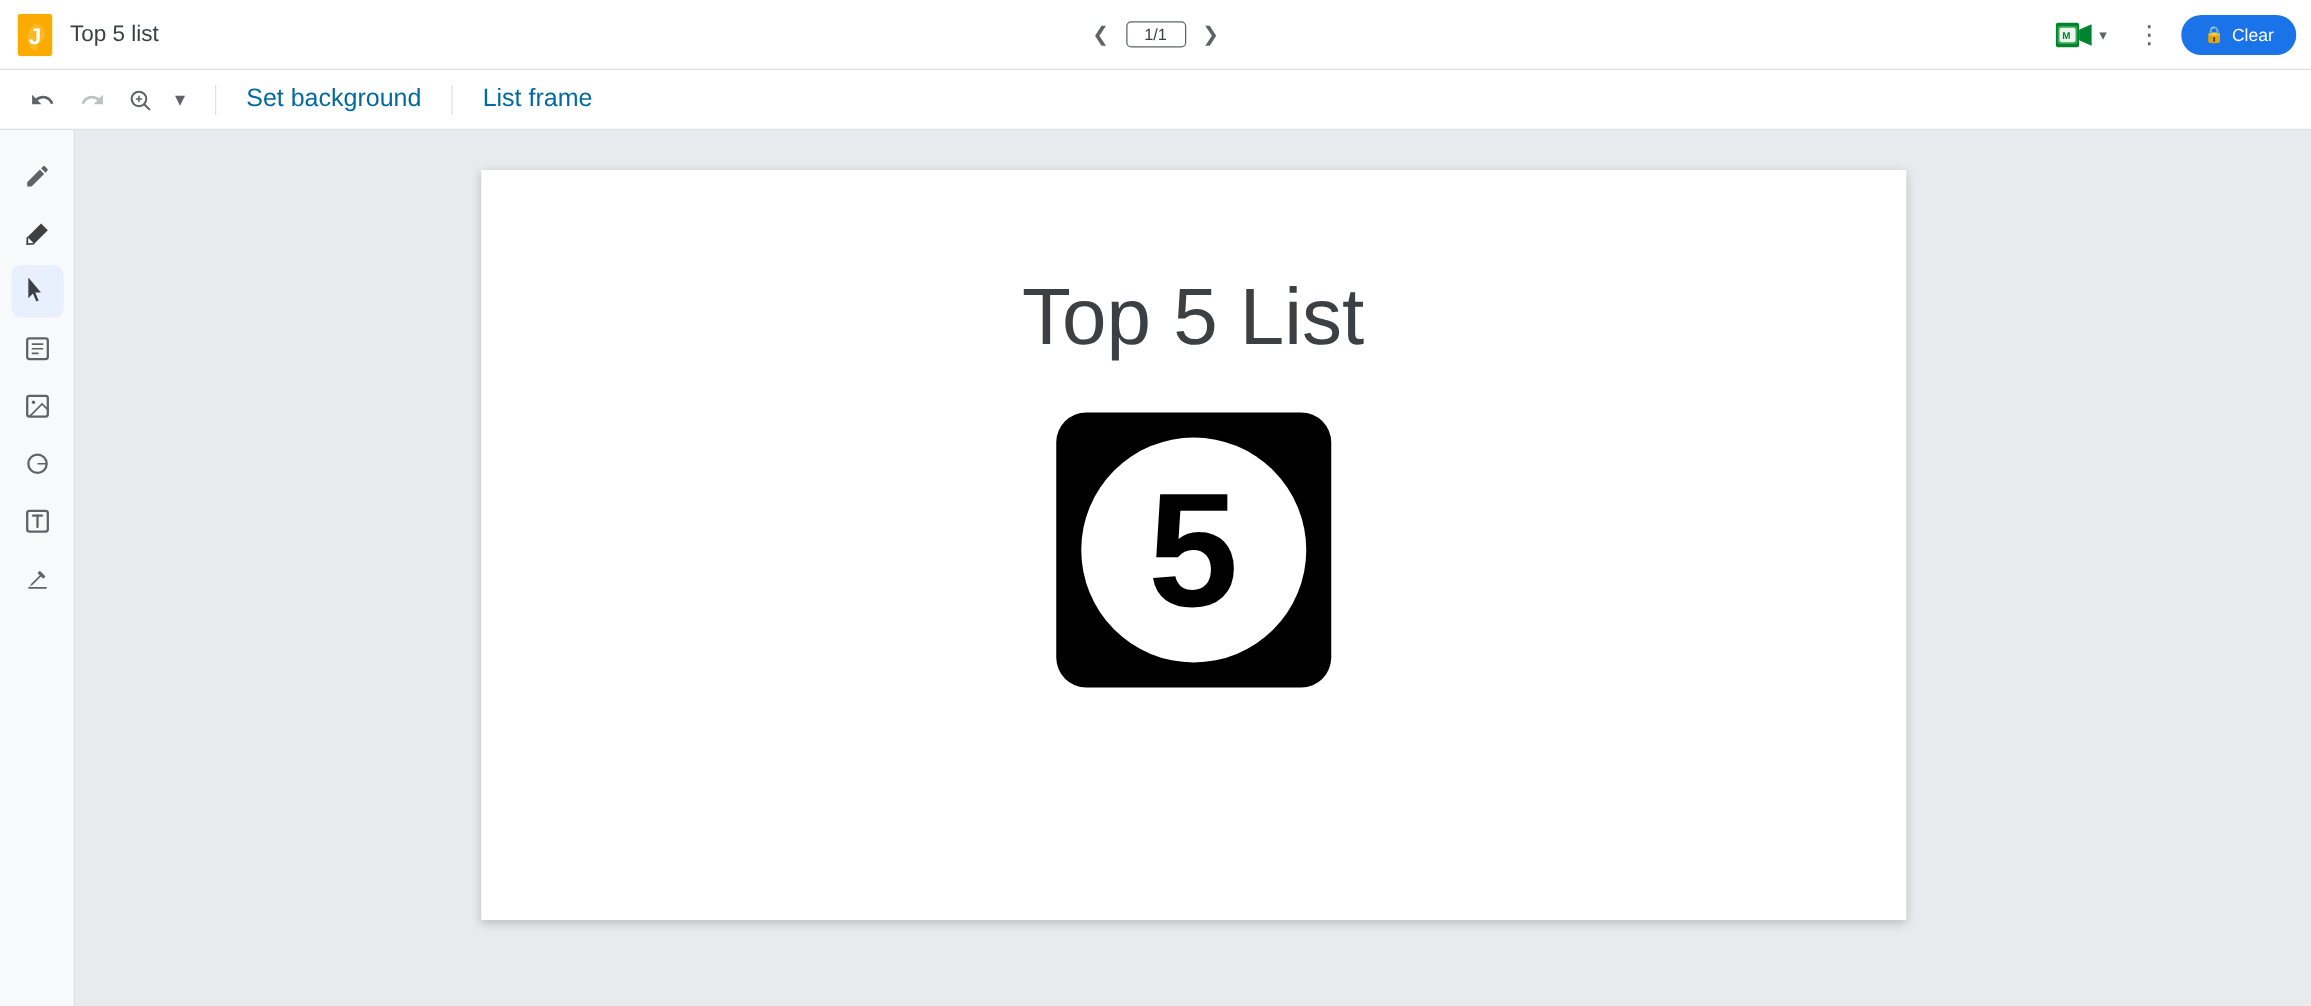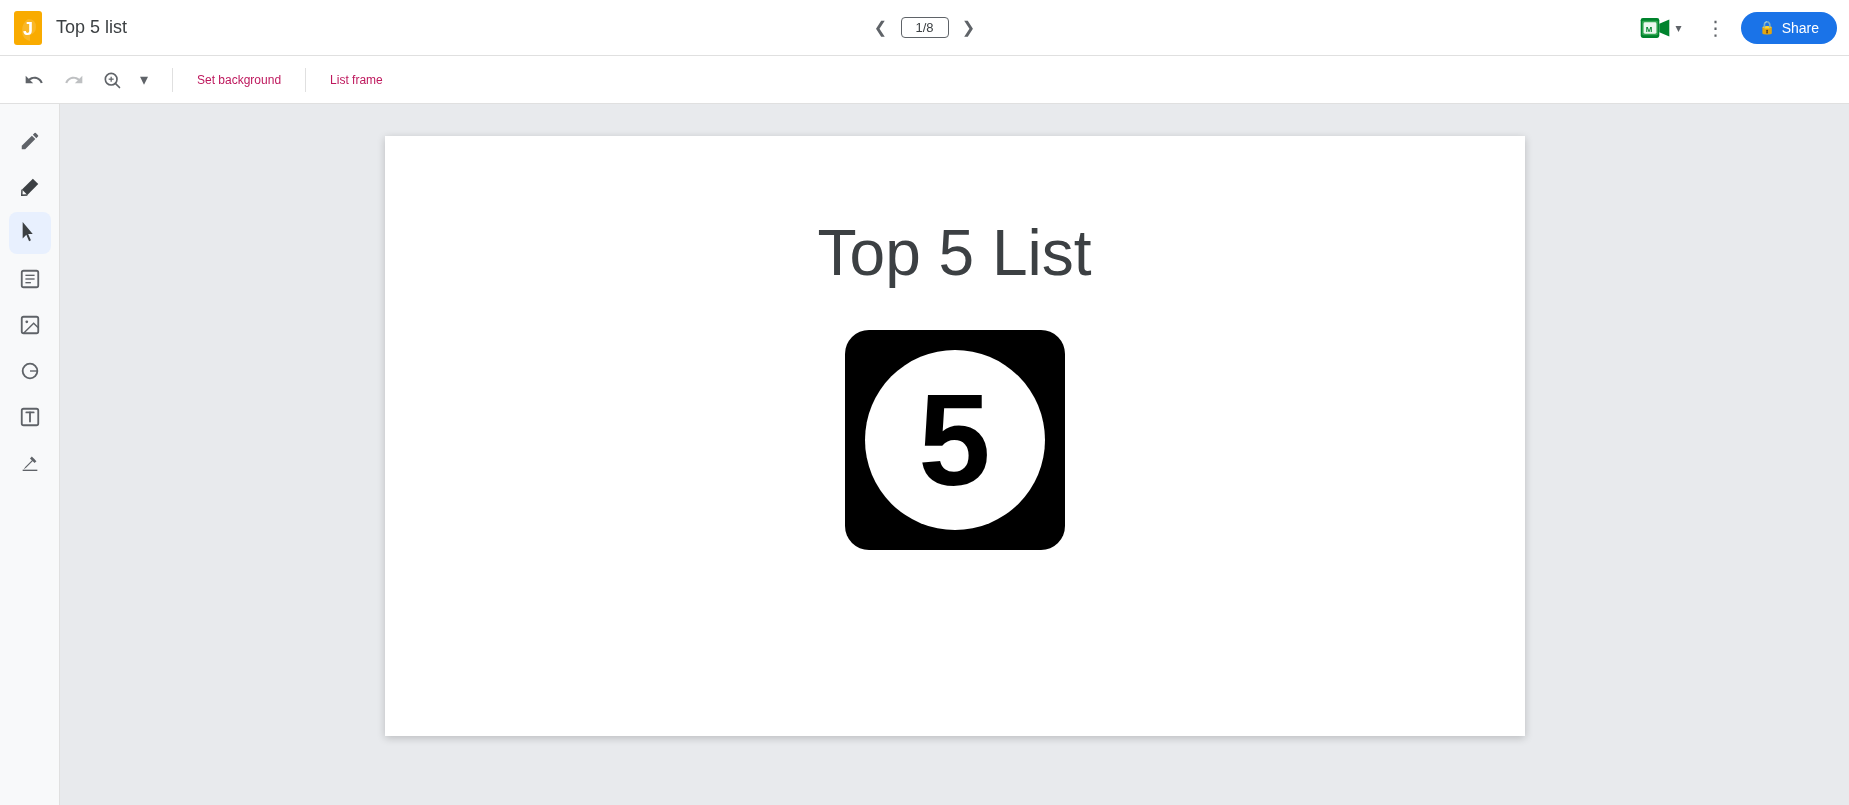--- a/index.html
+++ b/index.html
@@ -158,22 +158,22 @@
       height: 24px;
       background: #e0e0e0;
       margin: 0 8px;
     }
     .toolbar-text-btn {
       background: none;
       border: none;
       cursor: pointer;
       padding: 6px 12px;
       border-radius: 4px;
-      font-size: 12px;
-      color: #be185d;
+      font-size: 20px;
+      color: #0369a1;
     }
 
     
     .main {
       display: flex;
       flex: 1;
       overflow: hidden;
     }
 
     
@@ -282,39 +282,39 @@
     <svg class="logo-icon" viewBox="0 0 28 34" fill="none" xmlns="http://www.w3.org/2000/svg">
       <rect width="28" height="34" rx="3" fill="#F9AB00"></rect>
       <path d="M14 8 Q22 8 22 16 Q22 22 16 24 L16 30 Q8 28 8 20 Q8 12 14 8Z" fill="#fff" opacity="0.15"></path>
       <text x="9" y="24" font-size="18" font-weight="bold" fill="white" font-family="Arial">J</text>
     </svg>
   </div>
   <span class="header-title">Top 5 list</span>
 
   <div class="header-center">
     <button class="nav-btn">❮</button>
-    <button class="page-indicator">1/8</button>
+    <button class="page-indicator">1/1</button>
     <button class="nav-btn">❯</button>
   </div>
 
   <div class="header-right">
     <button class="meet-btn">
       <svg class="meet-icon-svg" viewBox="0 0 40 28" fill="none" xmlns="http://www.w3.org/2000/svg">
         <rect width="26" height="28" rx="3" fill="#00832d"></rect>
         <rect x="2" y="4" width="22" height="20" rx="2" fill="#34a853"></rect>
         <polygon points="26,8 40,2 40,26 26,20" fill="#00832d"></polygon>
         <rect x="4" y="6" width="18" height="16" rx="2" fill="#fff" opacity="0.9"></rect>
         <text x="7" y="19" font-size="11" font-weight="bold" fill="#00832d" font-family="Arial">M</text>
       </svg>
       <span class="chevron-down">▾</span>
     </button>
     <button class="more-btn">⋮</button>
     <button class="share-btn">
       <span class="lock-icon">🔒</span>
-      <span>Share</span>
+      <span>Clear</span>
     </button>
   </div>
 </div>
 
 <div class="toolbar">
   <button class="toolbar-btn" title="Undo">
     <svg width="20" height="20" viewBox="0 0 24 24" fill="none">
       <path d="M12.5 8c-2.65 0-5.05 1-6.9 2.6L2 7v9h9l-3.62-3.62c1.39-1.16 3.16-1.88 5.12-1.88 3.54 0 6.55 2.31 7.6 5.5l2.37-.78C21.08 11.03 17.15 8 12.5 8z" fill="#5f6368"></path>
     </svg>
   </button>

